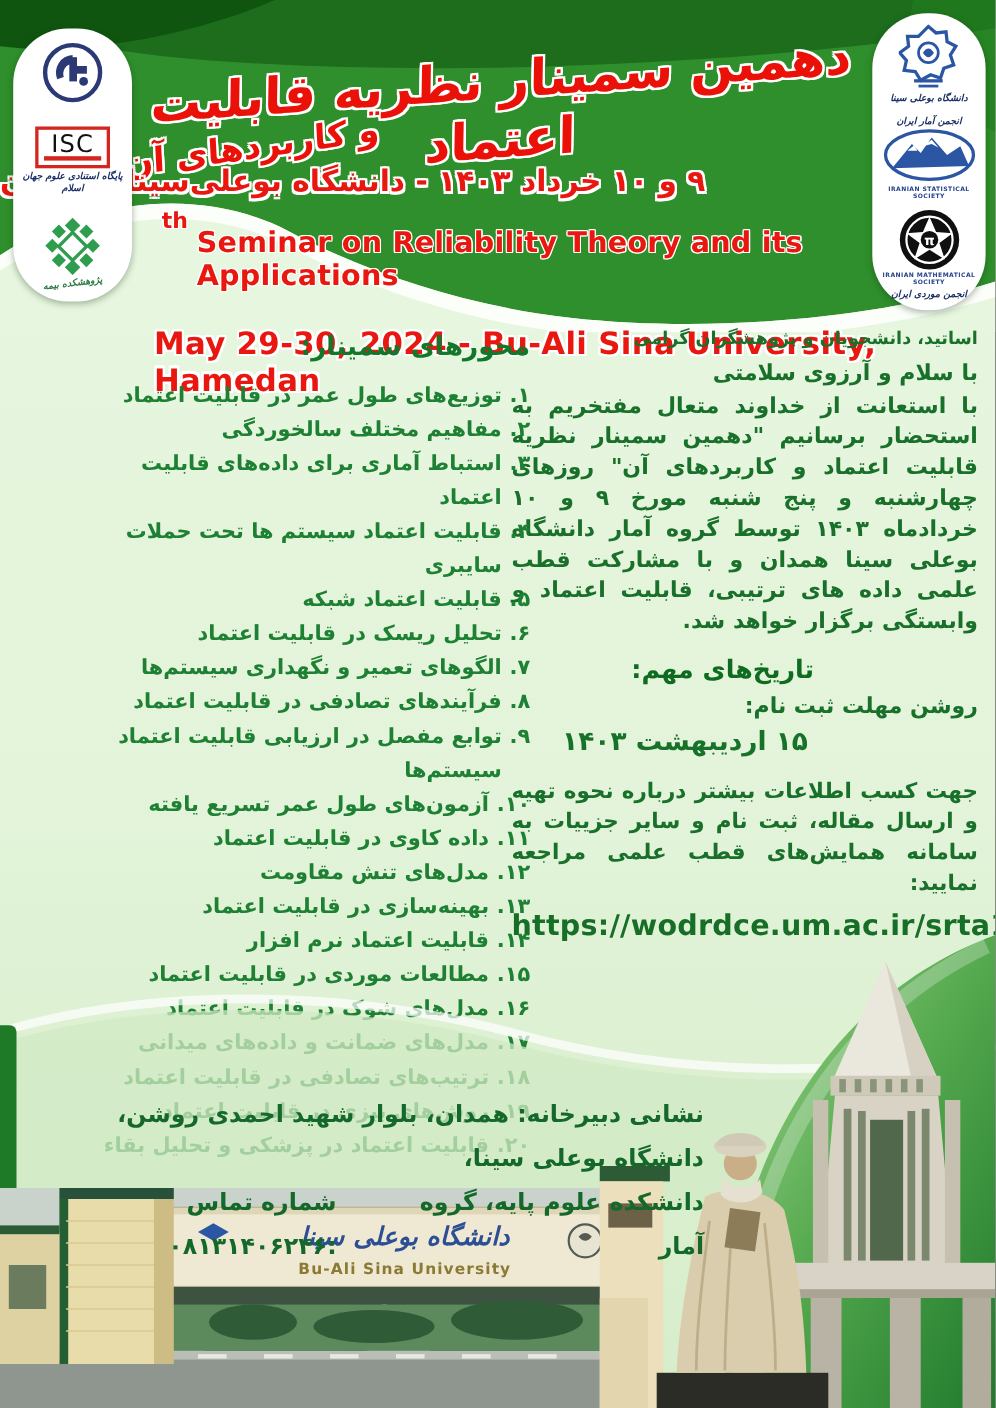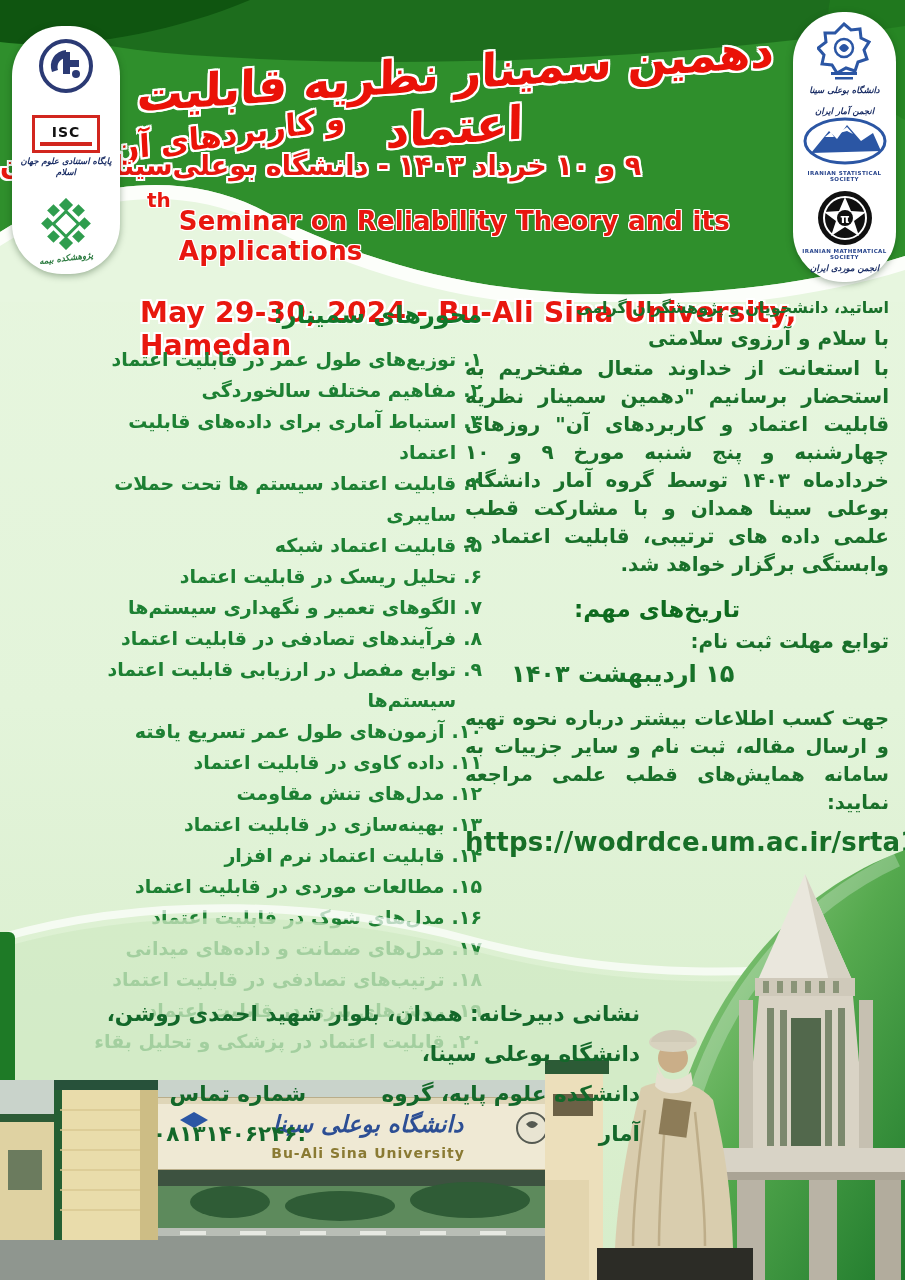--- a/index.html
+++ b/index.html
@@ -43,21 +43,21 @@
     background:#fff;border-radius:50px;box-shadow:0 2px 7px rgba(0,40,0,.35);
     display:flex;flex-direction:column;align-items:center;justify-content:space-between;
   }
   .capsule-left{left:12px;top:26px;width:100px;height:226px;padding:12px 4px 10px;}
   .capsule-right{left:793px;top:12px;width:97px;height:252px;padding:10px 3px 8px;}
   .logo-block{display:flex;flex-direction:column;align-items:center;}
   .isc-box{
     width:62px;height:32px;border:3px solid #d2261e;background:#fff;
     display:flex;flex-direction:column;align-items:center;justify-content:center;
   }
-  .isc-txt{font-size:14px;font-weight:bold;color:#111;line-height:18px;letter-spacing:1px;}
+  .isc-txt{font-size:22px;font-weight:normal;color:#111;line-height:18px;letter-spacing:1px;}
   .isc-bar{width:52px;height:4px;background:#d2261e;margin-top:1px;}
   .cap-fa{direction:rtl;font-size:8.5px;font-weight:bold;color:#1c2f66;text-align:center;
           font-style:italic;line-height:1.25;margin-top:3px;}
   .cap-fa.green{color:#2f7d43;transform:rotate(-7deg);}
   .cap-en{font-size:5.5px;font-weight:bold;color:#27448c;text-align:center;letter-spacing:.4px;margin-top:1px;}
 
   
   .col-right{
     right:16px;top:292px;width:424px;direction:rtl;text-align:right;color:#19702a;
   }
@@ -183,21 +183,21 @@
   </div>
 
   <div class="abs col-right">
     <div class="w-l1">اساتید، دانشجویان و پژوهشگران گرامی</div>
     <div class="w-l2">با سلام و آرزوی سلامتی</div>
     <div class="w-body">با استعانت از خداوند متعال مفتخریم به استحضار برسانیم "دهمین سمینار نظریه قابلیت اعتماد و کاربردهای آن" روزهای چهارشنبه و پنج شنبه مورخ ۹ و ۱۰ خردادماه ۱۴۰۳ توسط گروه آمار دانشگاه بوعلی سینا همدان و با مشارکت قطب علمی داده های ترتیبی، قابلیت اعتماد و وابستگی برگزار خواهد شد.</div>
 
     <div class="dates-h">تاریخ‌های مهم:</div>
 
     <div>
-      <div class="d-label">توابع مهلت ثبت نام:</div>
+      <div class="d-label">روشن مهلت ثبت نام:</div>
       <div class="d-value">۱۵ اردیبهشت ۱۴۰۳</div>
     </div>
 
     <div class="info-txt">جهت کسب اطلاعات بیشتر درباره نحوه تهیه و ارسال مقاله، ثبت نام و سایر جزییات به سامانه همایش‌های قطب علمی مراجعه نمایید:</div>
     <div class="url">https://wodrdce.um.ac.ir/srta10</div>
   </div>
 
   <div class="abs col-left">
     <div class="topics-h">محورهای سمینار:</div>
     <div class="topic">

